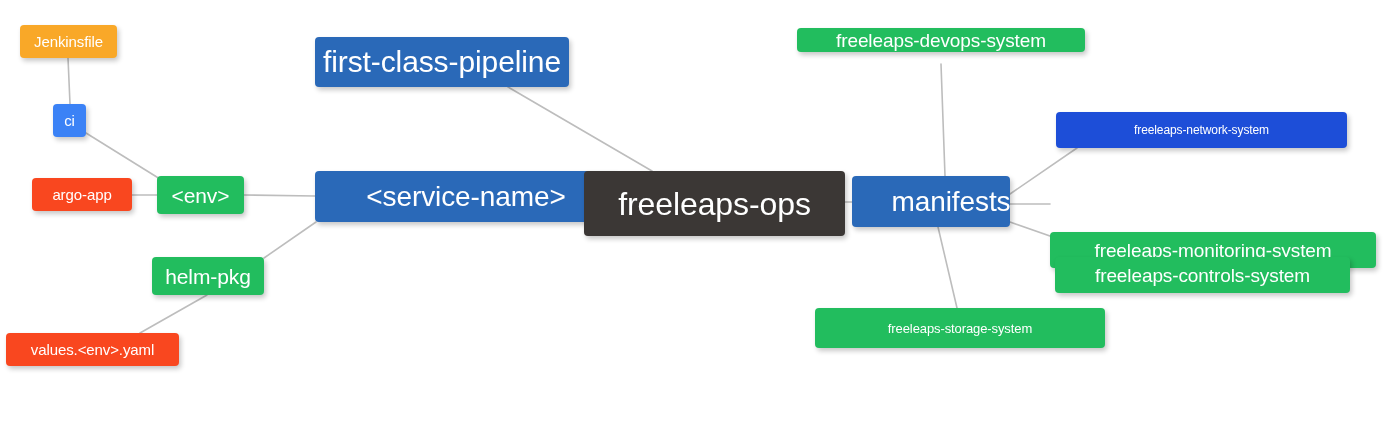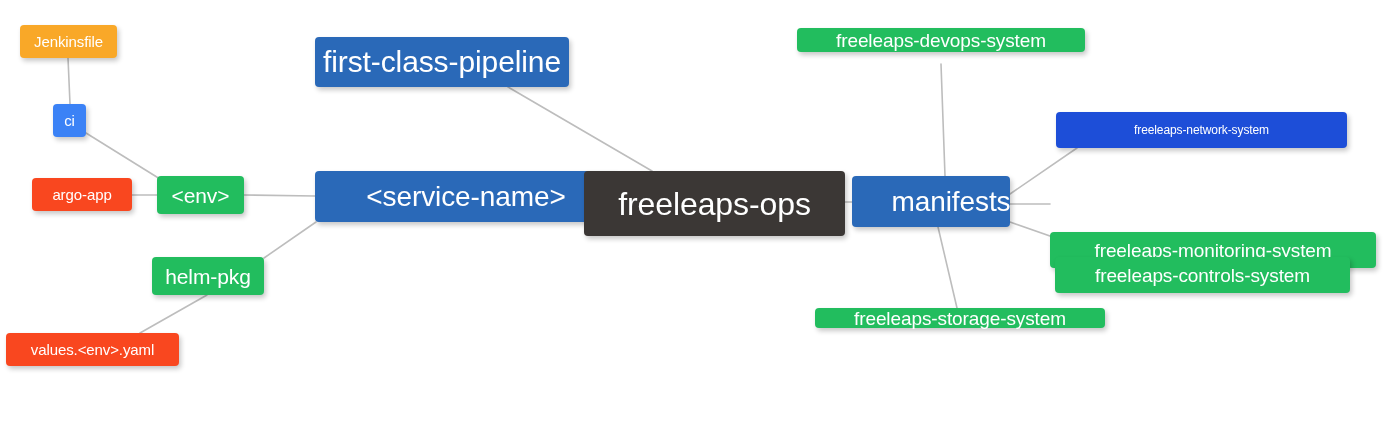--- a/index.html
+++ b/index.html
@@ -100,17 +100,17 @@
       </div>
       <div class="node" style="left: 1056px; top: 112px; width: 291px; height: 36px; background: #1d4ed8; font-size: 12px;">
         <span class="node-label">freeleaps-network-system</span>
       </div>
       <div class="node" style="left: 1050px; top: 186px; width: 326px; height: 36px; background: rgb(34, 189, 94); font-size: 19px; margin-top: 46px;">
         <span class="node-label">freeleaps-monitoring-system</span>
       </div>
       <div class="node" style="left: 1055px; top: 257px; width: 295px; height: 36px; background: rgb(34, 189, 94); font-size: 19px;">
         <span class="node-label">freeleaps-controls-system</span>
       </div>
-      <div class="node" style="left: 815px; top: 308px; width: 290px; height: 20px; background: rgb(34, 189, 94); font-size: 19px; justify-content: center;">
+      <div class="node" style="left: 815px; top: 308px; width: 290px; height: 40px; background: rgb(34, 189, 94); font-size: 13px; justify-content: center;">
         <span class="node-label">freeleaps-storage-system</span>
       </div>
     </div>
 </div>
 
 </body></html>

